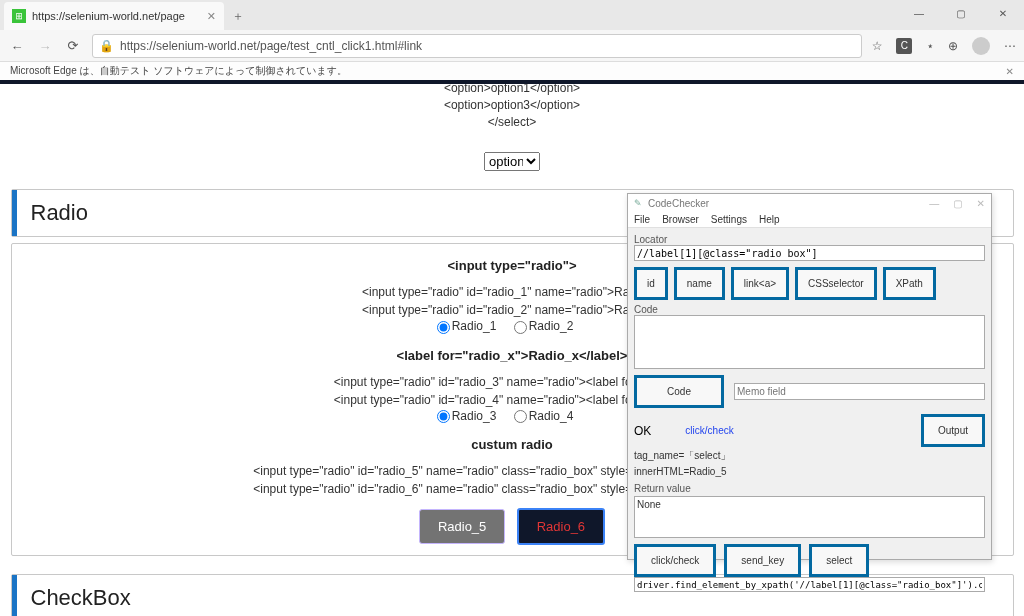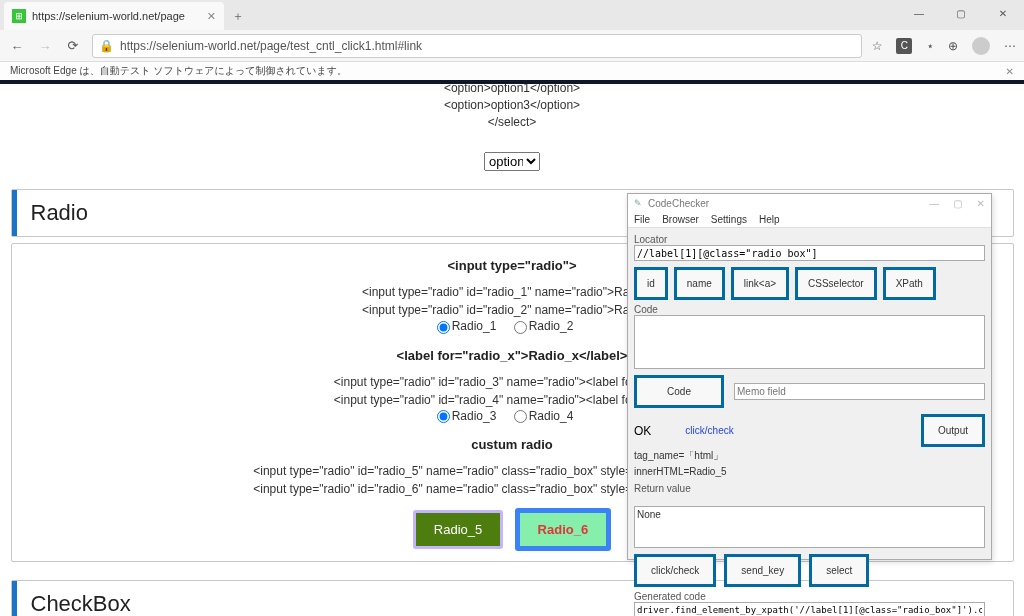--- a/index.html
+++ b/index.html
@@ -36,22 +36,22 @@
   .card { border: 1px solid #c8c8c8; border-radius: 2px; margin-top: 18px; background: #fff; }
   .card h2 { font-size: 22px; font-weight: 400; padding: 10px 14px; border-left: 5px solid #1b74c5; margin: 0; color: #222; }
   .card-body { text-align: center; padding: 0 0 10px; }
   .card-body .hdr { font-weight: bold; font-size: 13px; margin: 14px 0 10px; color: #222; }
   .card-body .codeline { font-size: 12px; color: #333; line-height: 1.5; font-family: Arial; }
   .radiorow { font-size: 12px; color: #333; }
   .radiorow input { margin-right: 2px; vertical-align: middle; }
   .radiorow label { margin-right: 14px; }
 
   .btn { display: inline-block; padding: 9px 18px; border-radius: 3px; font-size: 13px; margin: 10px 4px 0; cursor: pointer; }
-  .btn-blue { background: #4d7c0f; color: #fff; border: 3px solid #c4b5fd; }
-  .btn-red { background: #86efac; color: #e03636; border: 5px solid #3b82f6; font-weight: bold; }
+  .btn-blue { background: #737373; color: #fff; border: 1px solid #c4b5fd; }
+  .btn-red { background: #0f172a; color: #e03636; border: 2px solid #3b82f6; }
 
   
   .ccwin { position: absolute; top: 193px; left: 627px; width: 365px; height: 367px; background: #f0f0f0; border: 1px solid #aaa; box-shadow: 1px 2px 6px rgba(0,0,0,0.15); font-size: 10px; color: #333; }
   .cc-title { height: 18px; background: #fff; display: flex; align-items: center; padding: 0 6px; color: #777; }
   .cc-title .feather { width: 10px; height: 10px; margin-right: 4px; color: #7a9; font-size: 9px; }
   .cc-title .wc { margin-left: auto; display: flex; gap: 14px; color: #bbb; font-size: 10px; }
   .cc-title .wc span { cursor: pointer; }
   .cc-menu { height: 16px; background: #fff; display: flex; gap: 12px; padding: 0 6px; align-items: center; border-bottom: 1px solid #e0e0e0; }
   .cc-menu span { cursor: pointer; }
   .cc-body { padding: 4px 6px; }
@@ -60,21 +60,21 @@
   .cc-btnrow { display: flex; gap: 6px; margin-top: 6px; }
   .cc-btn { border: 3px solid #0369a1; background: #f8f8f8; height: 33px; padding: 0 14px; font-size: 10px; display: flex; align-items: center; justify-content: center; cursor: pointer; }
   .cc-btn.sm { padding: 0 10px; }
   .cc-textarea { width: 100%; border: 1px solid #aaa; background: #fff; resize: none; font-size: 10px; padding: 2px; font-family: monospace; }
   .cc-row2 { display: flex; gap: 10px; margin-top: 4px; align-items: center; }
   .cc-memo { flex: 1; height: 17px; border: 1px solid #aaa; background: #fff; font-size: 10px; color: #999; padding: 0 2px; }
   .cc-ok { color: #000000; font-size: 12px; }
   .cc-link { color: #2244ee; font-size: 10px; margin-left: 24px; }
   .cc-out { margin-left: auto; }
   .cc-info { margin-top: 2px; line-height: 1.4; }
-  .cc-ret { border: 1px solid #aaa; background: #fff; height: 42px; width: 100%; margin-top: 12px; padding: 2px; font-size: 10px; }
+  .cc-ret { border: 1px solid #aaa; background: #fff; height: 42px; width: 100%; margin-top: 2px; padding: 2px; font-size: 10px; }
   .cc-bottom-btns { display: flex; gap: 8px; margin-top: 6px; }
   .cc-gen { width: 100%; height: 15px; border: 1px solid #aaa; background: #fff; font-size: 9px; padding: 0 2px; font-family: monospace; white-space: nowrap; overflow: hidden; }
 </style>
 </head>
 <body>
 
 <div class="titlebar">
   <div class="tab">
     <span class="fav">⊞</span>
     <span>https://selenium-world.net/page</span>
@@ -191,25 +191,24 @@
     <textarea class="cc-textarea" style="height: 54px;"></textarea>
     <div class="cc-row2">
       <div class="cc-btn" style="width:90px">Code</div>
       <input class="cc-memo" placeholder="Memo field" style="">
     </div>
     <div class="cc-row2" style="margin-top:6px">
       <span class="cc-ok">OK</span>
       <span class="cc-link">click/check</span>
       <div class="cc-btn cc-out">Output</div>
     </div>
-    <div class="cc-info">tag_name=「html」</div>
+    <div class="cc-info">tag_name=「select」</div>
     <div class="cc-info">innerHTML=Radio_5</div>
     <div class="cc-lbl" style="margin-top:4px">Return value</div>
     <div class="cc-ret"><span>None</span></div>
     <div class="cc-bottom-btns">
       <div class="cc-btn">click/check</div>
       <div class="cc-btn">send_key</div>
       <div class="cc-btn">select</div>
     </div>
-    <div class="cc-lbl" style="margin-top:4px">Generated code</div>
     <input class="cc-gen" value="driver.find_element_by_xpath('//label[1][@class=&quot;radio_box&quot;]').click()" style="">
   </div>
 </div>
 
 </body></html>

